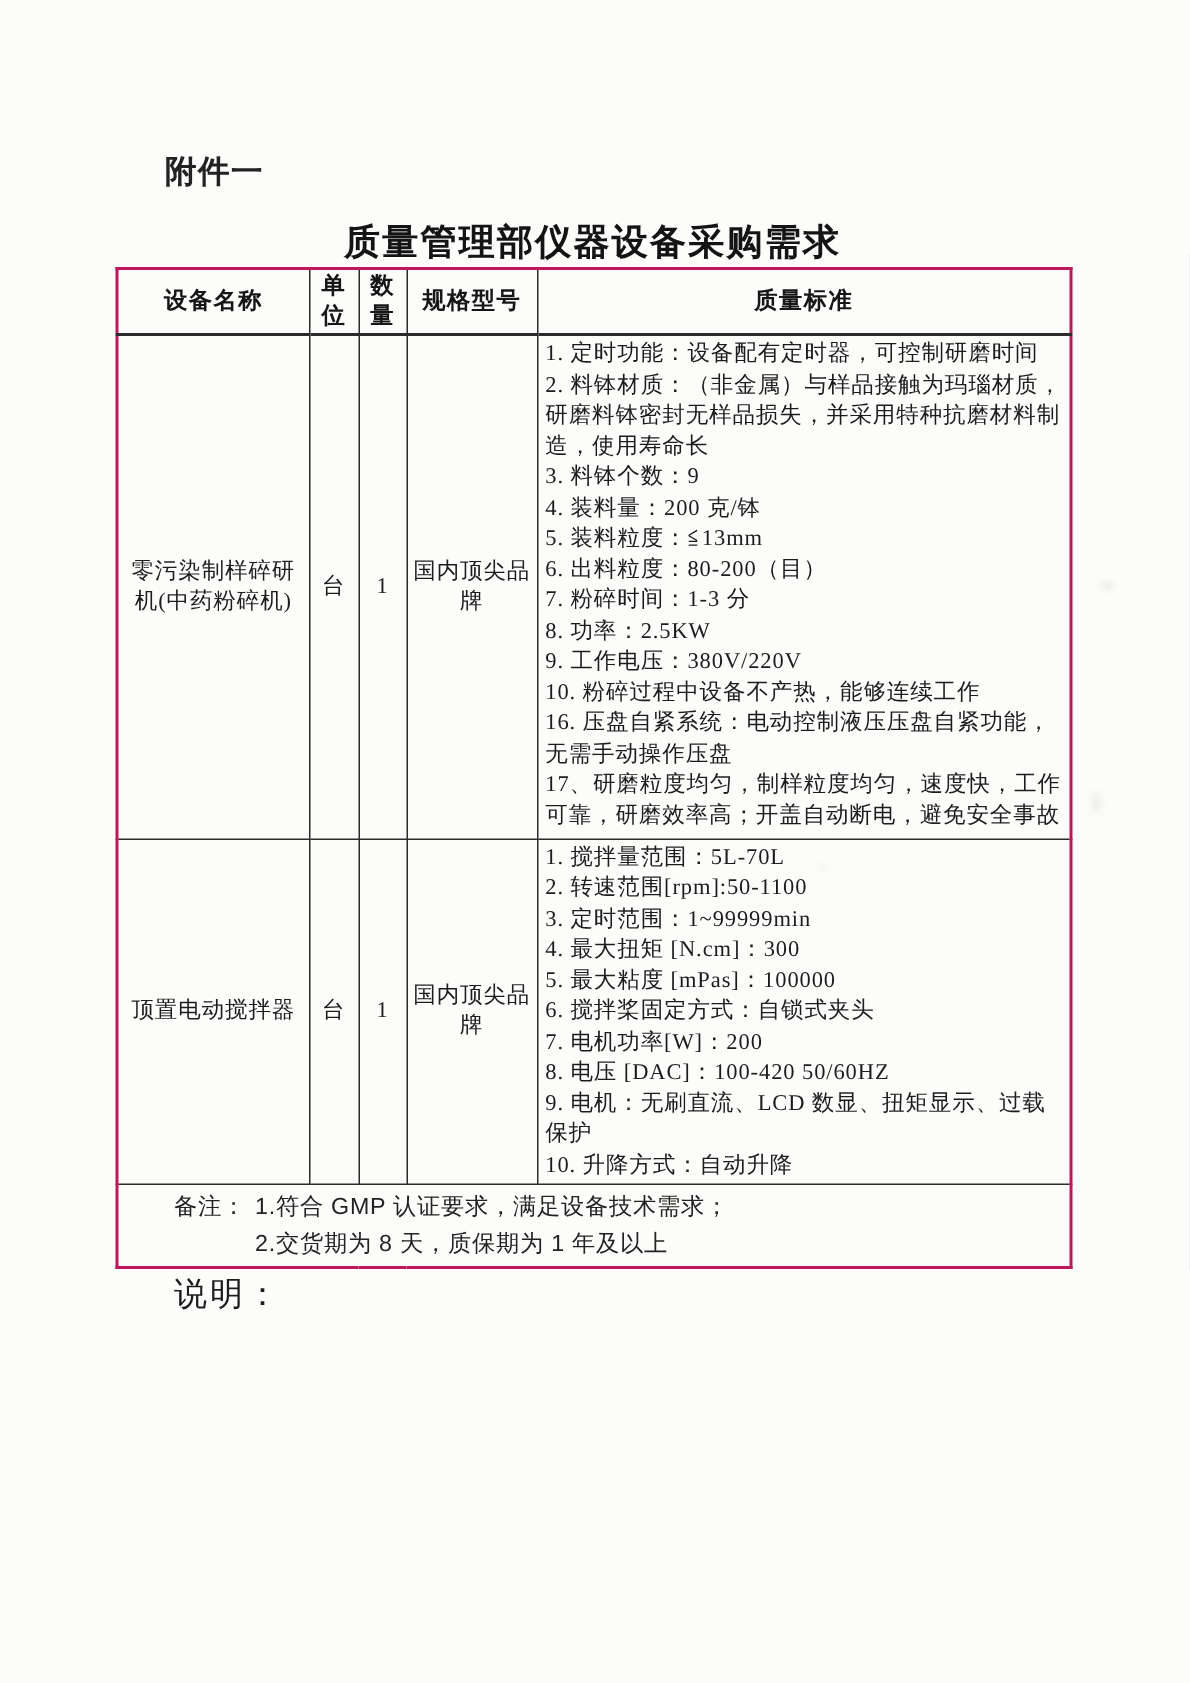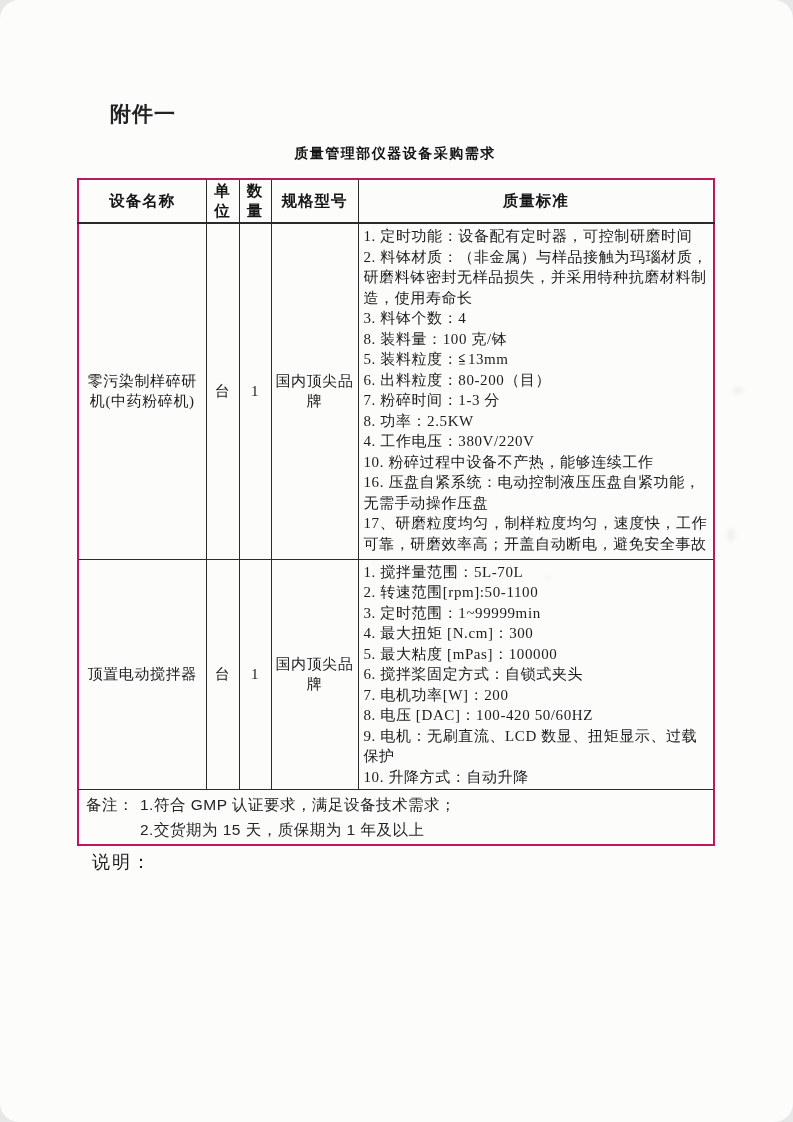--- a/index.html
+++ b/index.html
@@ -5,32 +5,31 @@
   * { margin:0; padding:0; box-sizing:border-box; }
   html,body { background:#e8e8e8; }
   .page {
     position:relative;
     width:793px; height:1122px;
     margin:0 auto;
     background:#fcfcfb;
     font-family:"Liberation Serif", serif;
     color:#1f1f1f;
     overflow:hidden;
-    border-radius:19px;
   }
   .attachment-label {
     position:absolute; left:110px; top:100px;
     font-family:"Liberation Sans", sans-serif;
     font-weight:700; font-size:21px; letter-spacing:1px;
     color:#222;
   }
   .doc-title {
     position:absolute; left:77px; top:145px; width:636px;
     text-align:center;
-    font-weight:700; font-size:14px; letter-spacing:1.5px;
+    font-weight:700; font-size:24px; letter-spacing:1.5px;
     color:#141414;
   }
   table.procurement {
     position:absolute; left:77px; top:178px; width:636px;
     border-collapse:collapse; table-layout:fixed;
     border:2px solid #be185d;
   }
   col.c-name { width:128px; }
   col.c-unit { width:33px; }
   col.c-qty  { width:32px; }
@@ -58,26 +57,26 @@
     padding:2px 2px 2px 5px;
   }
   .std-item { margin:0; }
   tfoot td {
     height:54px; vertical-align:middle;
     font-family:"Liberation Sans", sans-serif;
     font-size:15.5px; letter-spacing:0.5px;
     padding:2px 2px 2px 7px;
     color:#232323;
   }
-  .remark-flex { display:flex; align-items:flex-start; }
+  .remark-flex { display:flex; align-items:flex-start;margin-left:30px; }
   .remark-label { white-space:nowrap; line-height:25px; margin-right:6px; }
   .remark-lines div { line-height:25px; }
   .notes {
-    position:absolute; left:92px; top:840px; width:600px;
-    font-size:18px; line-height:45px; letter-spacing:2px;
+    position:absolute; left:116px; top:840px; width:600px;
+    font-size:22px; line-height:45px; letter-spacing:2px;
     color:#1c1c1c;
   }
   .notes-heading { text-indent:0; }
   .notes p { text-indent:2.5em; text-align:justify; }
   .scan-smudge {
     position:absolute; border-radius:50%;
     background:#9a9a9a; filter:blur(2px); opacity:0.18;
   }
   .smudge-1 { left:733px; top:388px; width:10px; height:5px; }
   .smudge-2 { left:727px; top:528px; width:8px; height:14px; opacity:0.12; }
@@ -111,27 +110,27 @@
     </thead>
     <tbody id="equipment-rows">
         <tr class="row-0">
           <td class="cell-name">零污染制样碎研机(中药粉碎机)</td>
           <td class="cell-unit">台</td>
           <td class="cell-qty">1</td>
           <td class="cell-spec">国内顶尖品牌</td>
           <td class="cell-std">
             <div class="std-item">1. 定时功能：设备配有定时器，可控制研磨时间</div>
             <div class="std-item">2. 料钵材质：（非金属）与样品接触为玛瑙材质，研磨料钵密封无样品损失，并采用特种抗磨材料制造，使用寿命长</div>
-            <div class="std-item">3. 料钵个数：4</div>
-            <div class="std-item">8. 装料量：100 克/钵</div>
+            <div class="std-item">3. 料钵个数：9</div>
+            <div class="std-item">4. 装料量：200 克/钵</div>
             <div class="std-item">5. 装料粒度：≦13mm</div>
             <div class="std-item">6. 出料粒度：80-200（目）</div>
             <div class="std-item">7. 粉碎时间：1-3 分</div>
             <div class="std-item">8. 功率：2.5KW</div>
-            <div class="std-item">4. 工作电压：380V/220V</div>
+            <div class="std-item">9. 工作电压：380V/220V</div>
             <div class="std-item">10. 粉碎过程中设备不产热，能够连续工作</div>
             <div class="std-item">16. 压盘自紧系统：电动控制液压压盘自紧功能，无需手动操作压盘</div>
             <div class="std-item">17、研磨粒度均匀，制样粒度均匀，速度快，工作可靠，研磨效率高；开盖自动断电，避免安全事故</div>
           </td>
         </tr>
         <tr class="row-1">
           <td class="cell-name">顶置电动搅拌器</td>
           <td class="cell-unit">台</td>
           <td class="cell-qty">1</td>
           <td class="cell-spec">国内顶尖品牌</td>
@@ -149,21 +148,21 @@
           </td>
         </tr>
       </tbody>
     <tfoot>
       <tr>
         <td colspan="5">
           <div class="remark-flex">
             <span class="remark-label">备注：</span>
             <div class="remark-lines">
               <div>1.符合 GMP 认证要求，满足设备技术需求；</div>
-              <div>2.交货期为 15 天，质保期为 1 年及以上</div>
+              <div>2.交货期为 8 天，质保期为 1 年及以上</div>
             </div>
           </div>
         </td>
       </tr>
     </tfoot>
   </table>
 
   <div class="notes">
     <div class="notes-heading">说明：</div>
   </div>

